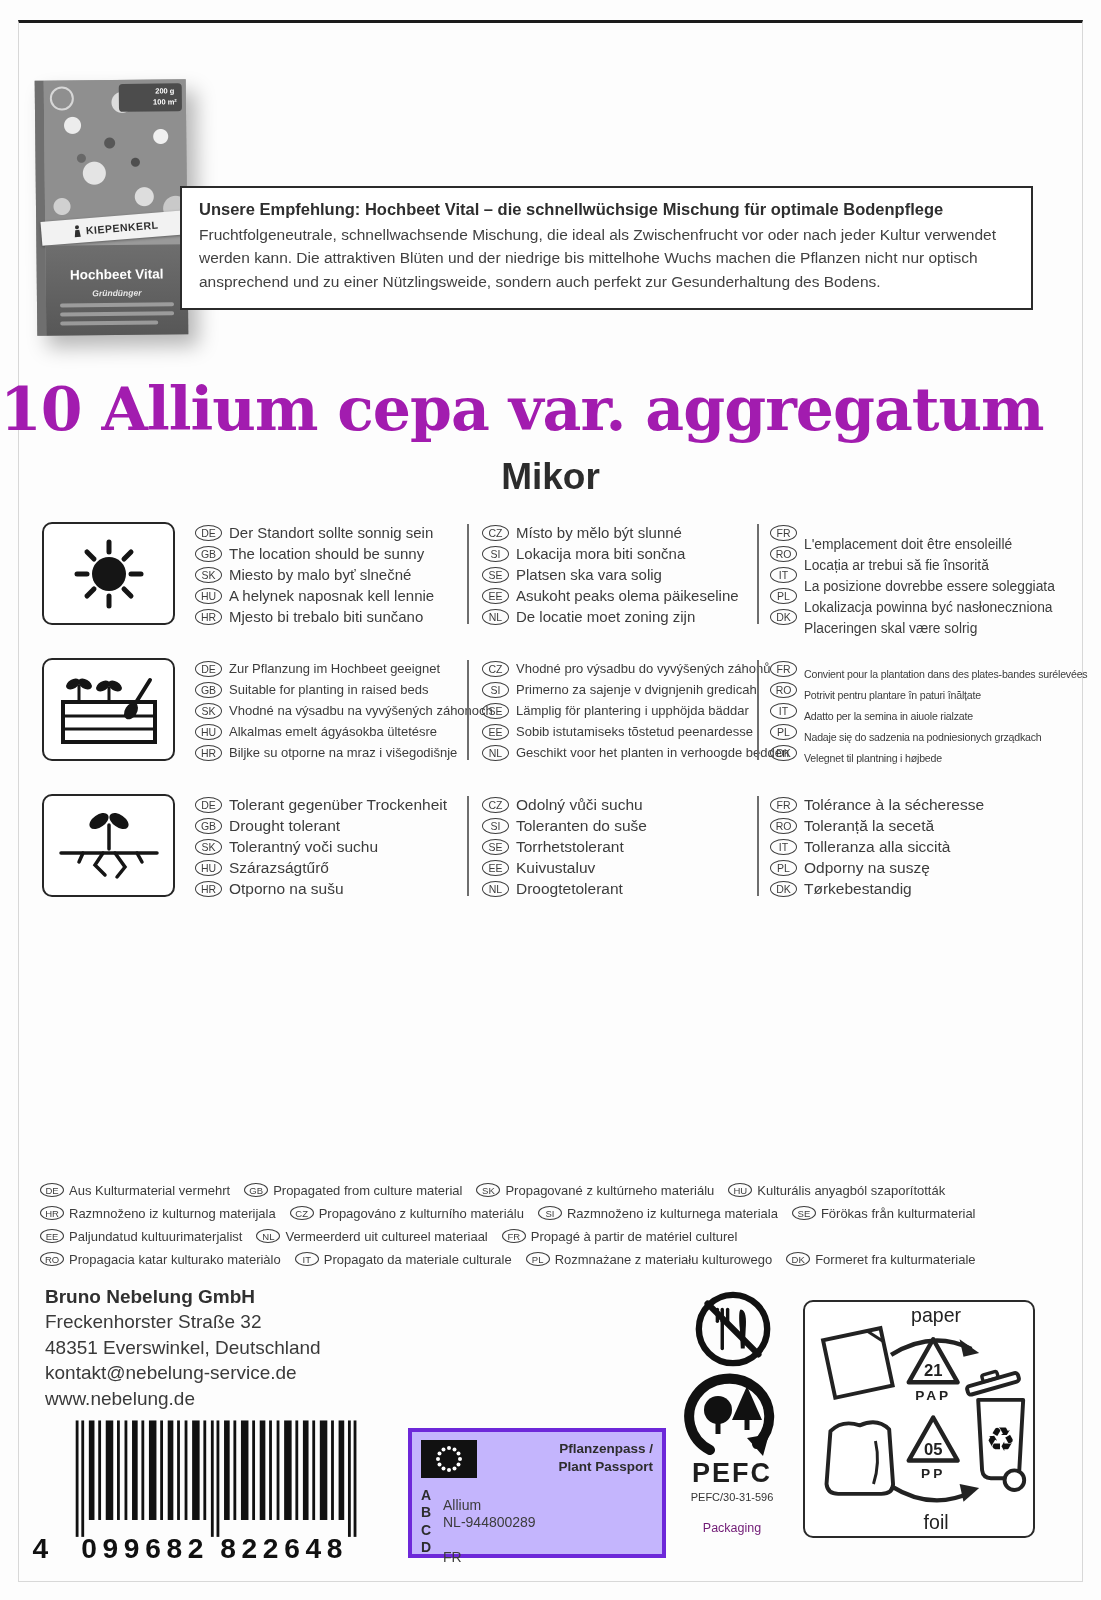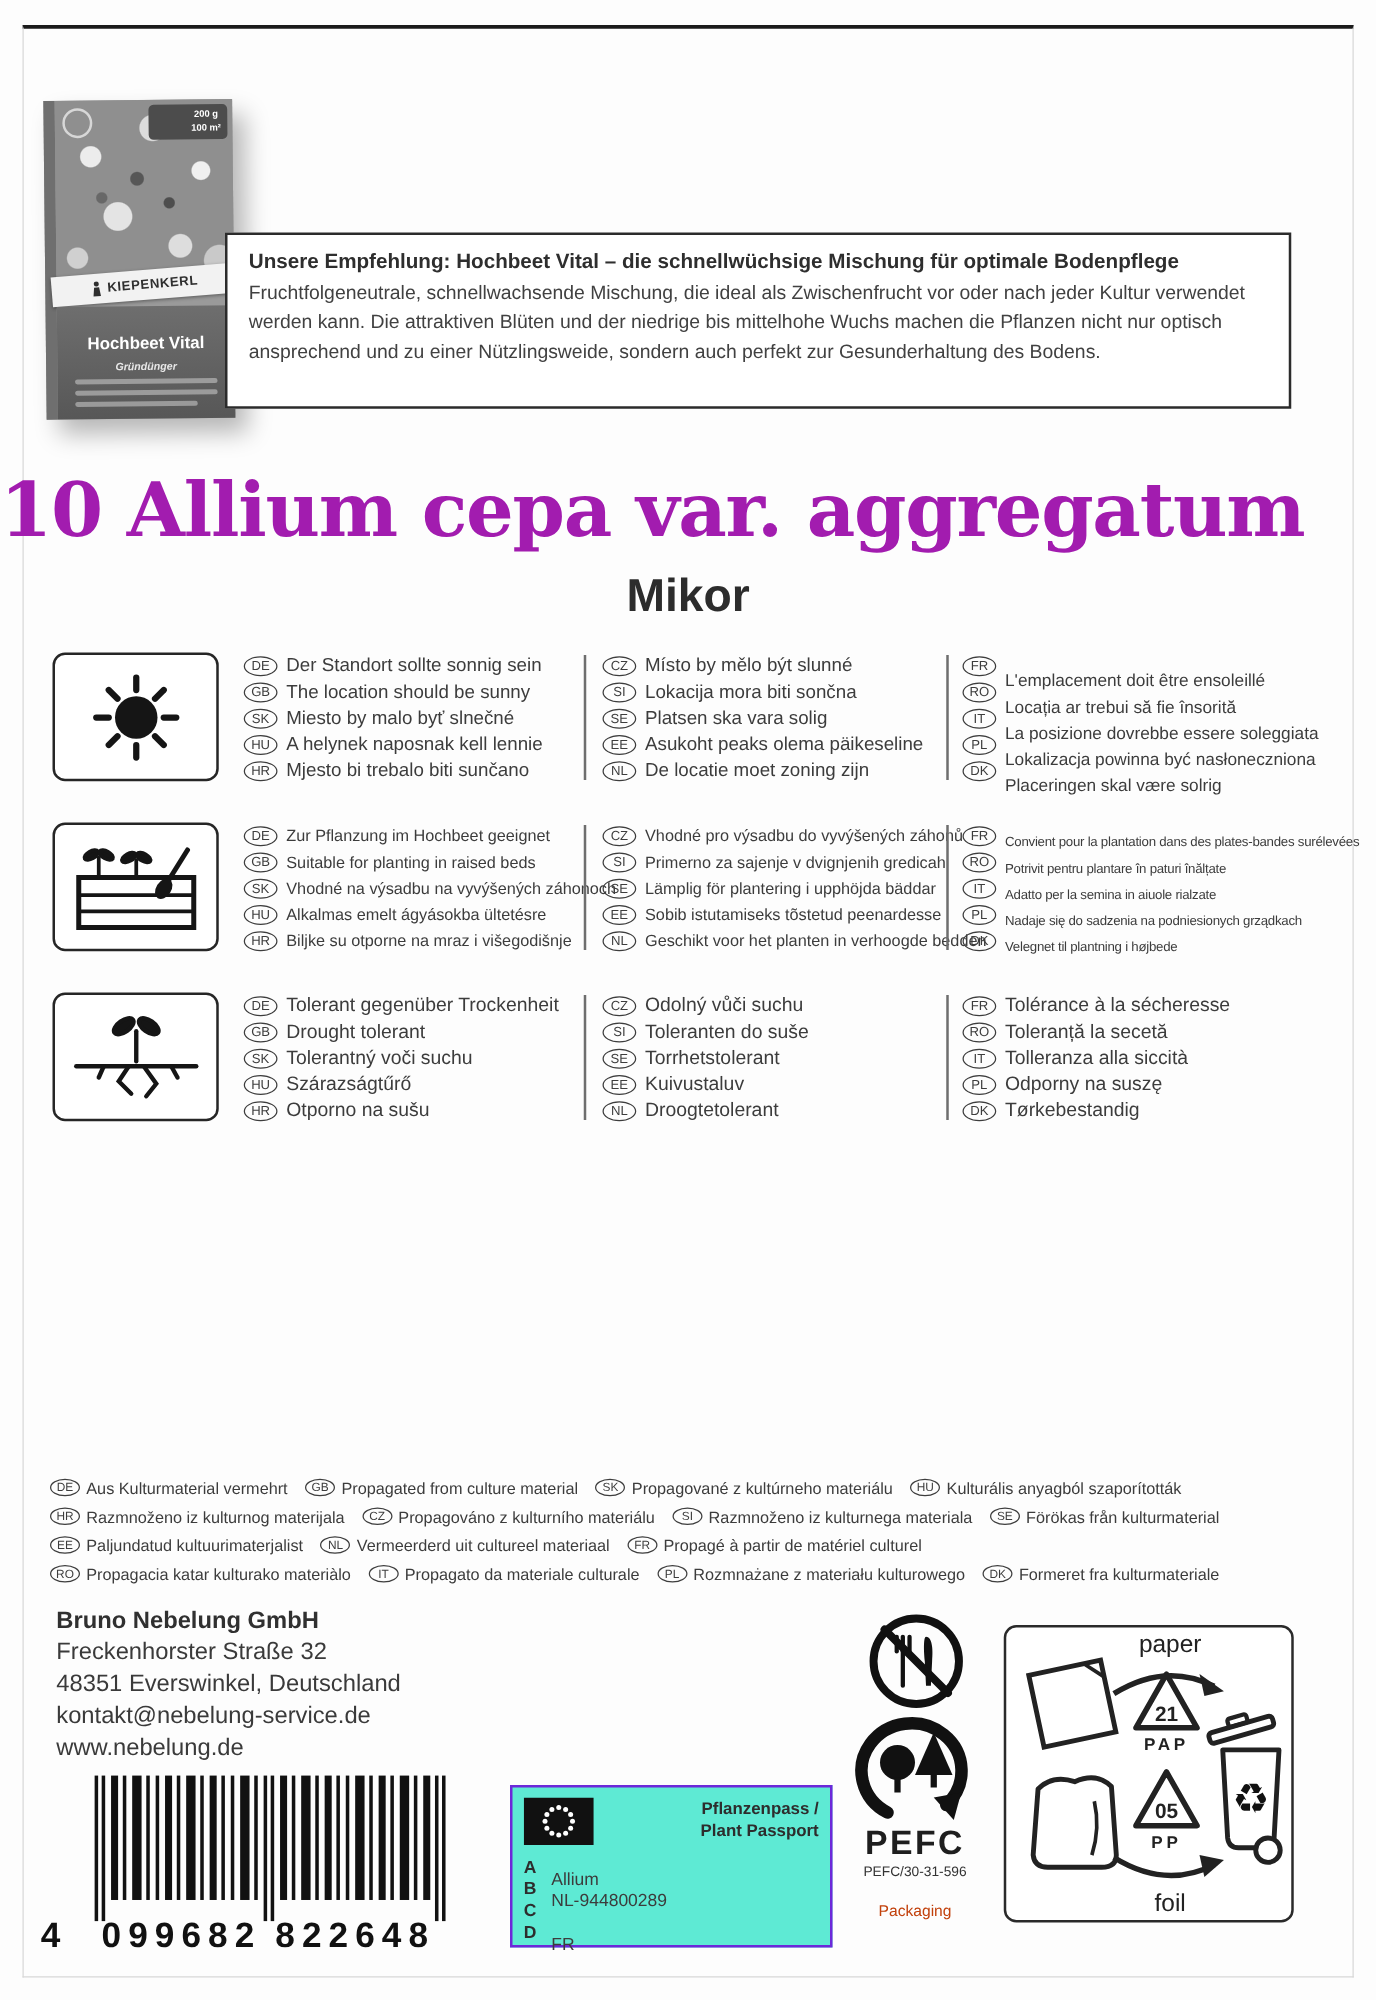--- a/index.html
+++ b/index.html
@@ -28,21 +28,21 @@
       color:#fff;font-size:7.5px;font-weight:bold;text-align:center;line-height:1.5;padding-top:2px;padding-left:29px;}
   .packet .band{position:absolute;left:-4px;right:-2px;top:136px;height:24px;background:#f2f2f2;transform:rotate(-4deg);
       box-shadow:0 1px 3px rgba(0,0,0,.4);display:flex;align-items:center;justify-content:center;gap:4px;}
   .packet .band .bname{font-size:10.5px;font-weight:bold;letter-spacing:.5px;color:#2f2f2f;}
   .packet .panel{position:absolute;left:0;right:0;bottom:0;top:165px;background:linear-gradient(#6e6e6e,#575757);
       text-align:center;color:#fff;}
   .packet .pname{font-size:13.5px;font-weight:bold;margin-top:22px;}
   .packet .psub{font-size:8.5px;font-style:italic;font-weight:bold;margin-top:6px;color:#e8e8e8;}
   .blurline{height:4px;background:#bdbdbd;opacity:.65;border-radius:2px;margin:5px 14px 0 14px;}
   
-  .recbox{left:180px;top:186px;width:853px;height:141px;border:2px solid #2b2b2b;box-sizing:border-box;
+  .recbox{left:180px;top:186px;width:853px;height:124px;border:2px solid #2b2b2b;box-sizing:border-box;
           padding:12px 17px;background:#fff;}
   .recbox .rtitle{font-size:16.5px;font-weight:bold;color:#2e2e2e;margin-bottom:4px;}
   .recbox .rbody{font-size:15.5px;line-height:1.5;color:#414141;}
   
   .maintitle{left:0;top:374px;width:100%;text-align:left;font-family:"DejaVu Serif",serif;font-weight:bold;
              font-size:60px;color:#a21caf;letter-spacing:-1px;}
   .variety{left:0;top:456px;width:100%;text-align:center;font-size:37px;font-weight:bold;color:#2c2c2c;}
   
   .frow{left:0;width:100%;height:112px;}
   .ibox{position:absolute;left:42px;top:2px;width:133px;height:103px;border:2.5px solid #262626;border-radius:10px;
@@ -69,33 +69,33 @@
   .pline{display:flex;align-items:center;gap:14px;margin-bottom:7px;height:16px;}
   .pe{display:flex;align-items:center;}
   .pe .badge{min-width:24px;height:14px;font-size:9.5px;border-width:1.5px;margin-right:5px;}
   .pe .ftext{font-size:13px;}
   
   .addr{left:45px;top:1284px;font-size:19px;line-height:1.34;color:#3a3a3a;}
   .addr .co{font-weight:bold;color:#303030;}
   
   .barcode{left:25px;top:1416px;width:338px;height:146px;}
   
-  .ppbox{left:408px;top:1428px;width:258px;height:130px;border:2px solid #6d28d9;box-sizing:border-box;background:#5eead4;}
+  .ppbox{left:408px;top:1428px;width:258px;height:130px;border:4px solid #6d28d9;box-sizing:border-box;background:#c4b5fd;}
   .ppflag{position:absolute;left:9px;top:8px;}
   .pptitle{position:absolute;right:9px;top:8px;text-align:right;font-size:13.5px;font-weight:bold;color:#2d2d2d;line-height:1.3;}
   .pprows{position:absolute;left:9px;top:54px;right:9px;}
   .pprow{display:flex;font-size:14px;height:17.5px;align-items:center;}
   .ppkey{width:22px;font-weight:bold;color:#2d2d2d;}
   .ppval{color:#3c3c3c;margin-top:20px;}
   
   .nofood{left:692px;top:1288px;}
   .pefc{left:672px;top:1360px;width:120px;text-align:center;}
   .pefcname{font-size:27px;font-weight:bold;letter-spacing:2px;color:#1e1e1e;margin-top:-4px;}
   .pefclic{font-size:11px;color:#333;margin-top:2px;}
-  .pefcpack{font-size:12.5px;color:#c2410c;margin-top:18px;}
+  .pefcpack{font-size:12.5px;color:#701a75;margin-top:18px;}
   
   .recycle{left:803px;top:1300px;width:232px;height:238px;border:2.5px solid #2a2a2a;border-radius:10px;box-sizing:border-box;background:#fff;}
   svg text{font-family:"Liberation Sans",sans-serif;}
 </style>
 </head>
 <body>
 
 <div class="abs frame"></div>
 
 <div class="abs packet">

